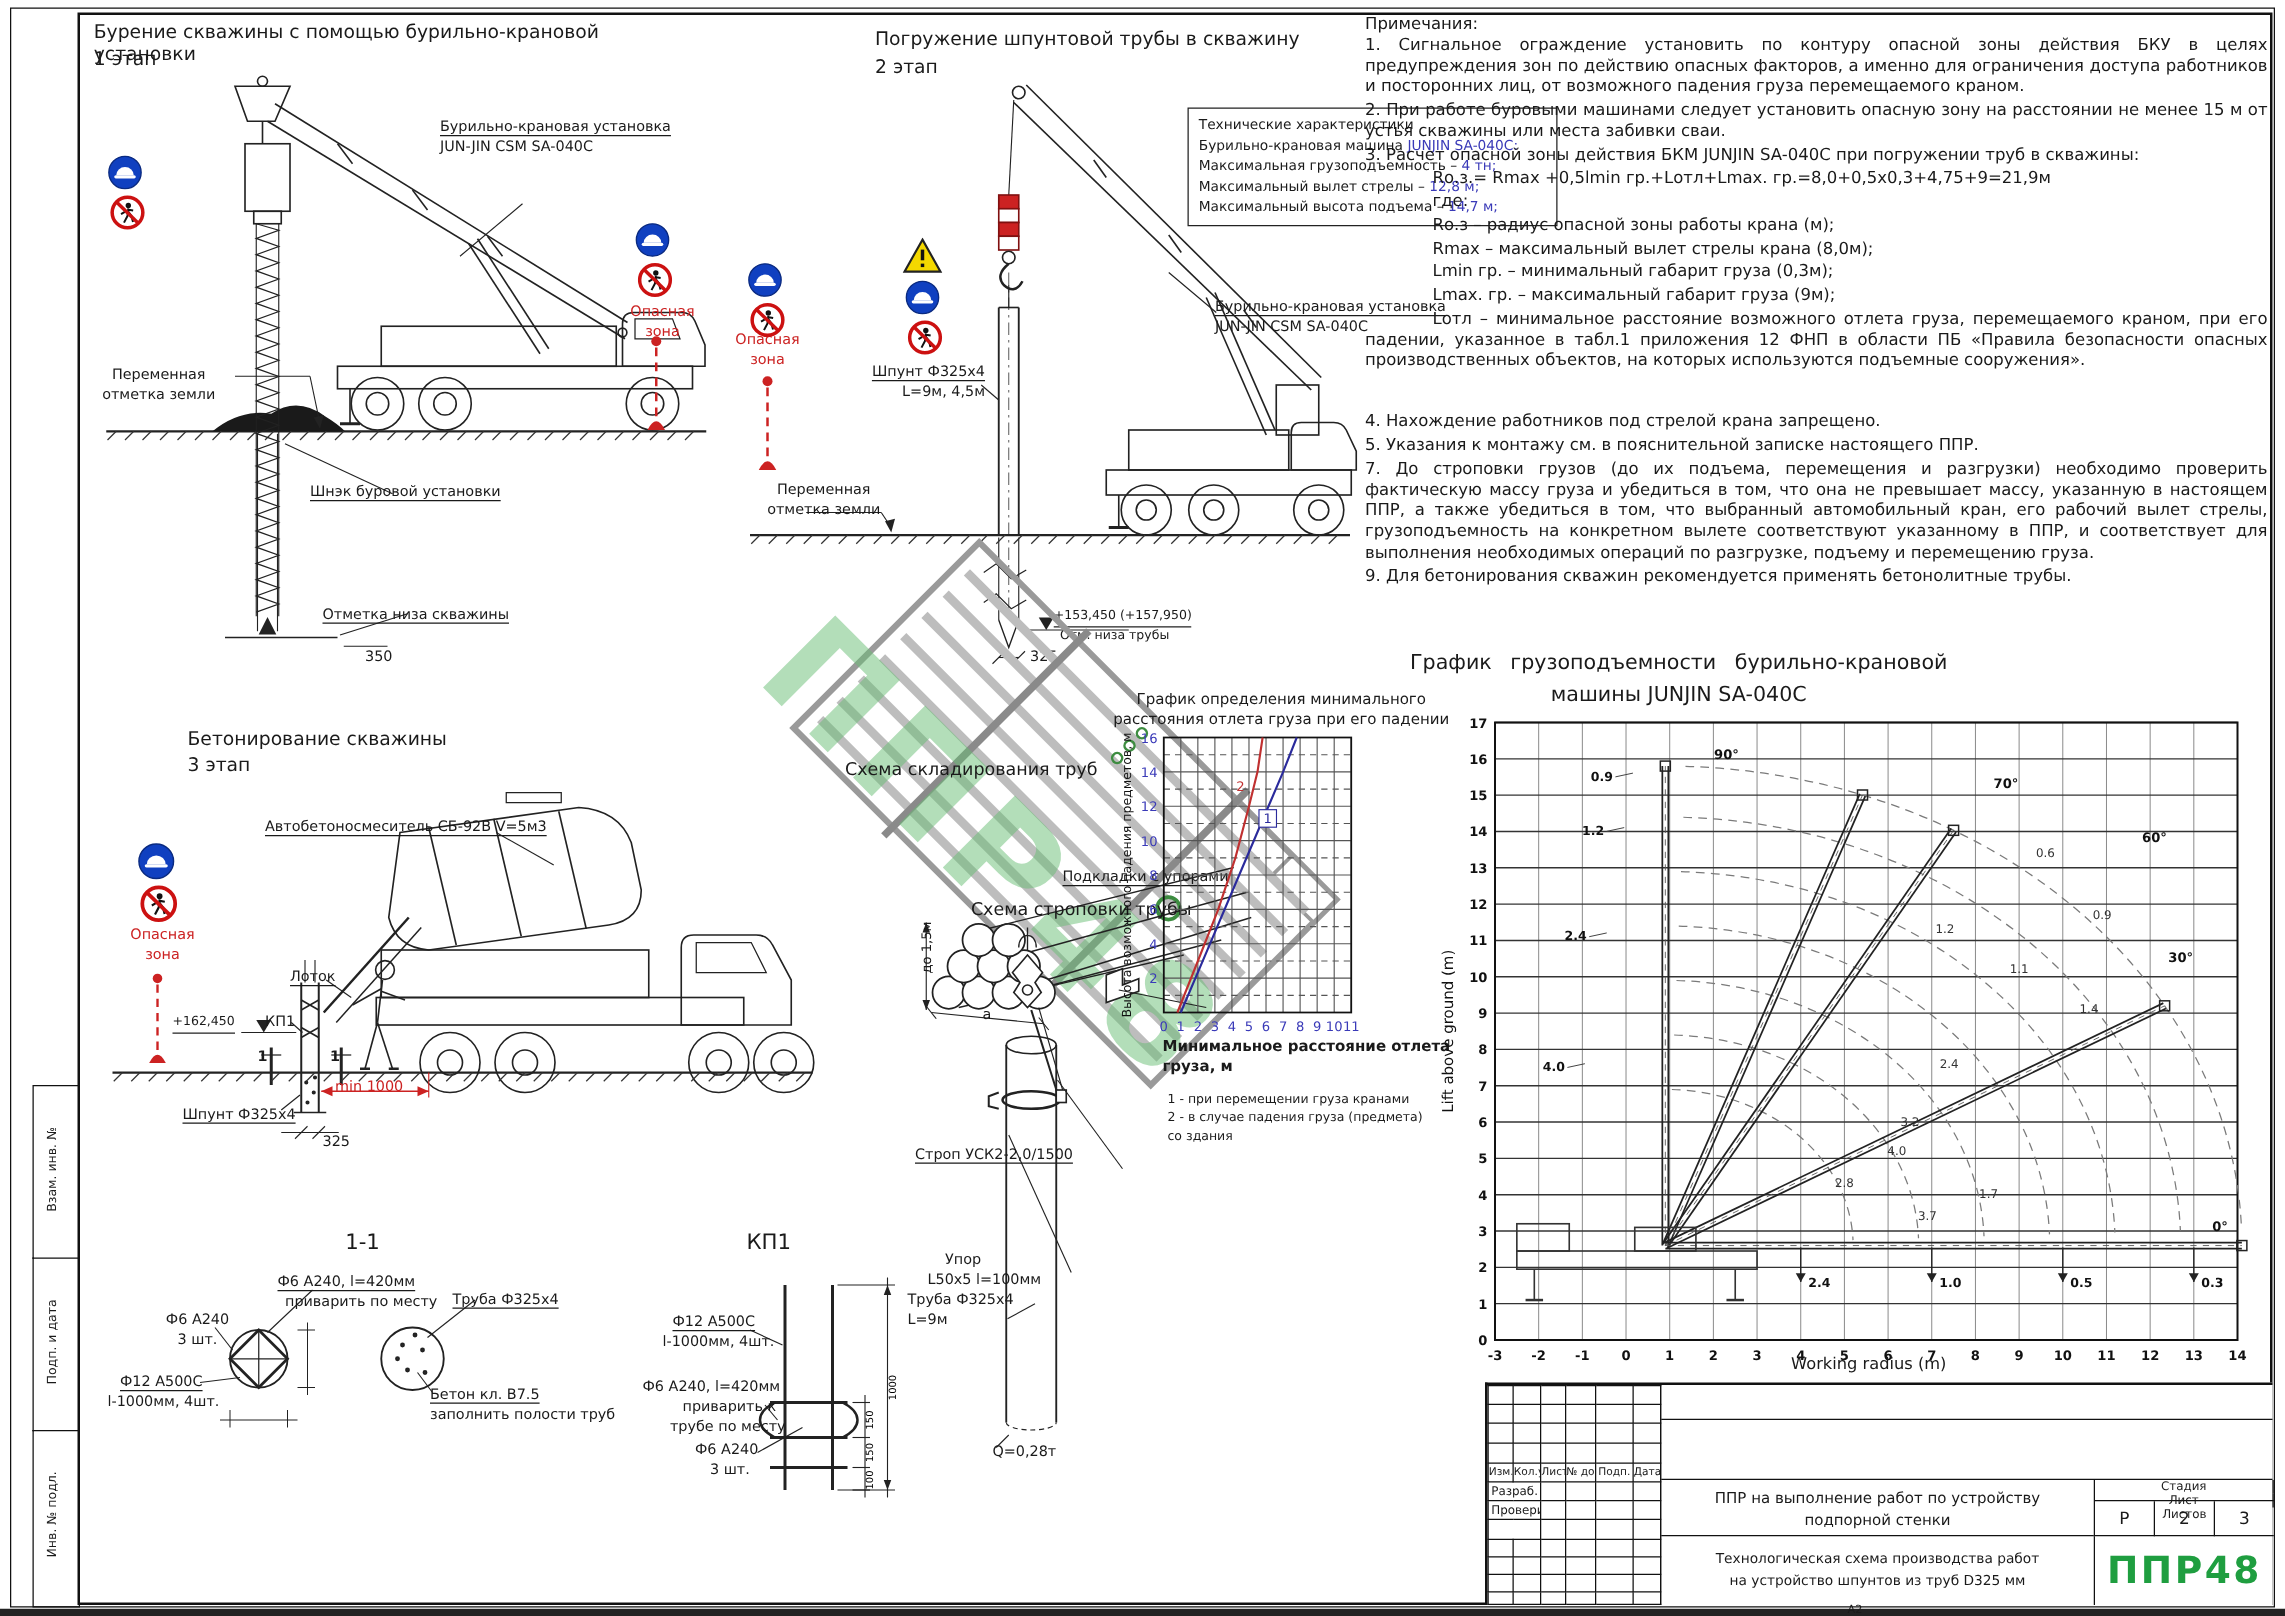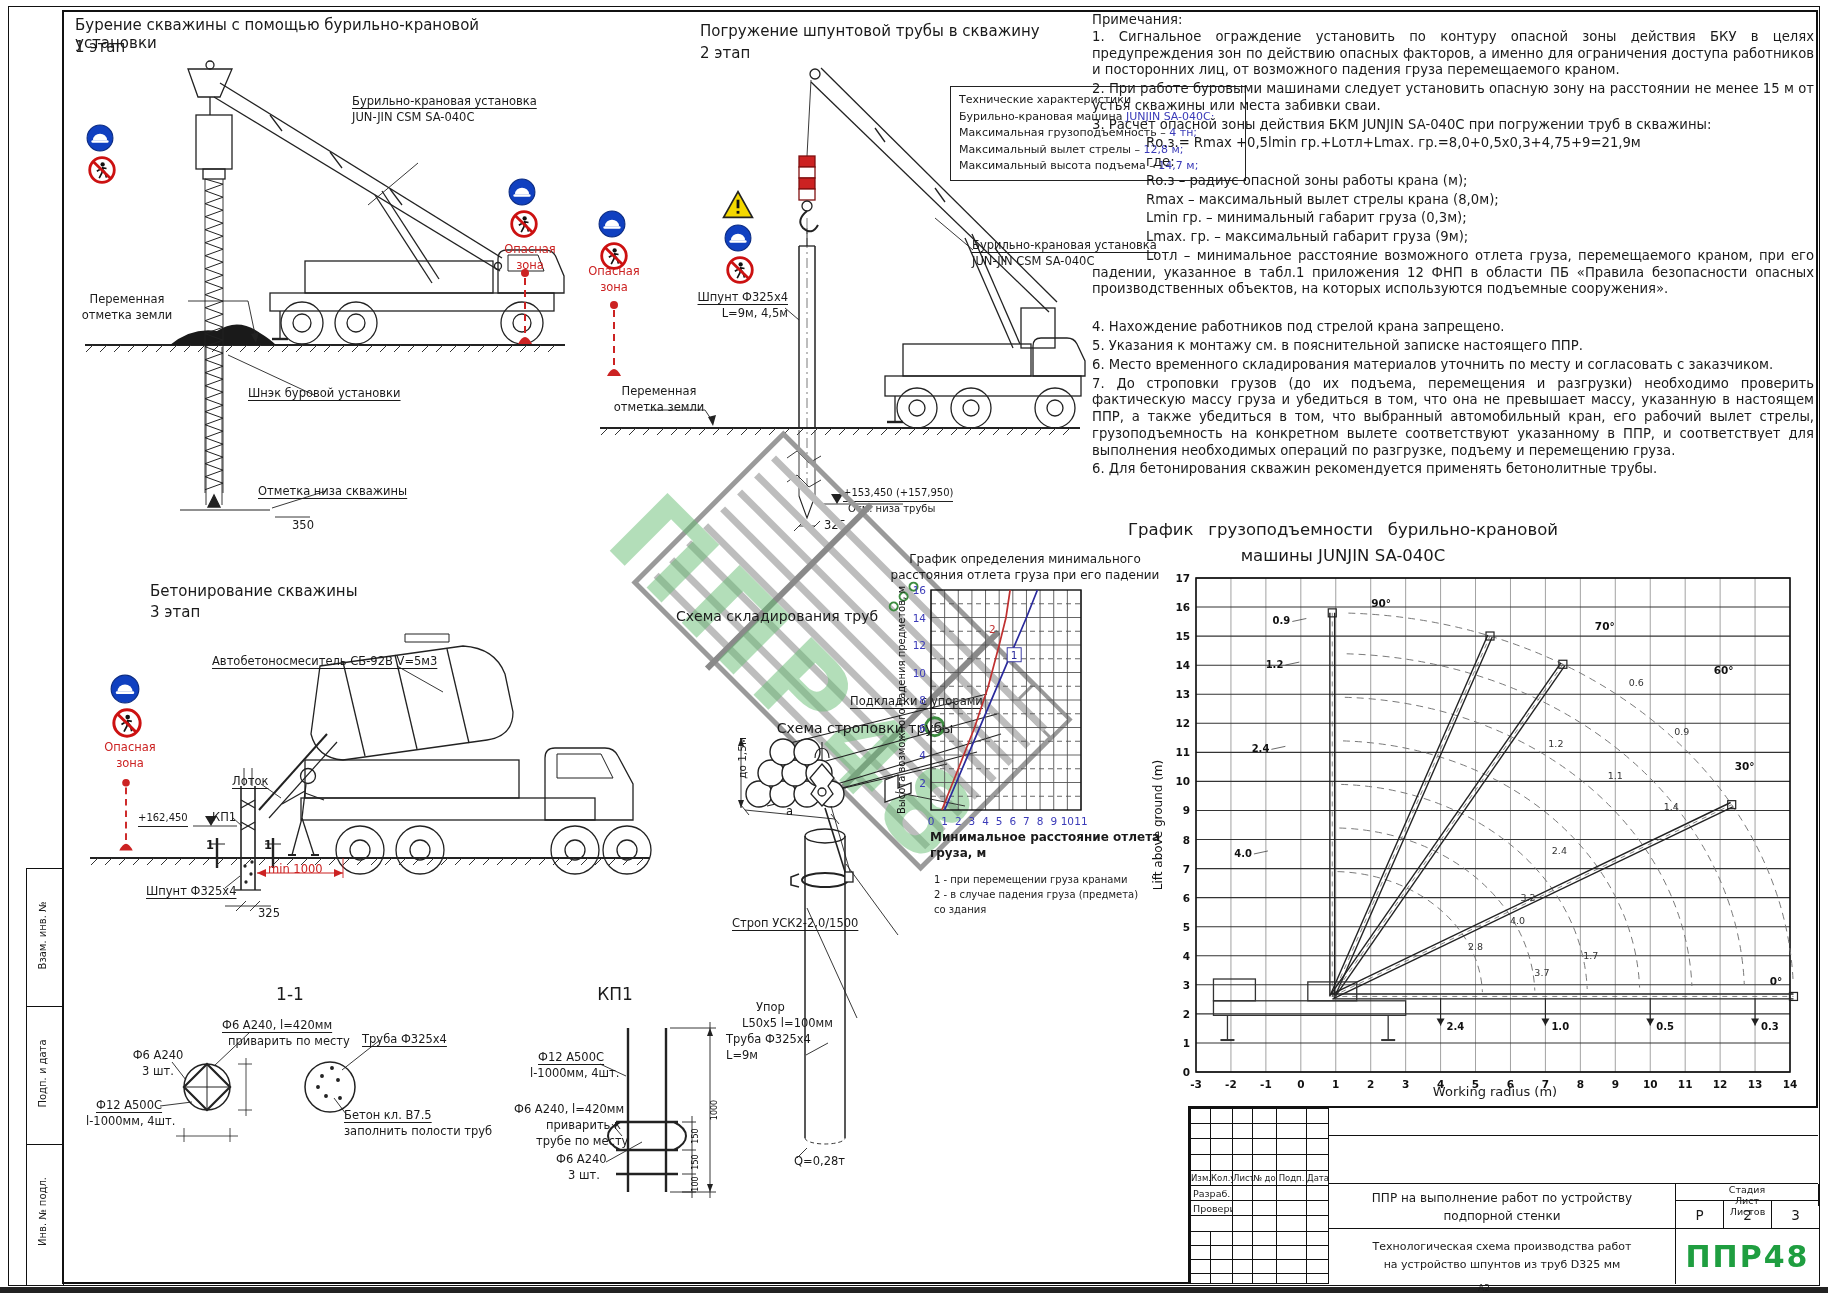--- a/index.html
+++ b/index.html
@@ -14,21 +14,21 @@
   .lbl.sm{font-size:10px;}
   .ttl{position:absolute;font-size:15px;text-align:left;}
   .frame{position:absolute;border:2px solid #111;}
   .thin{position:absolute;border:1px solid #111;}
   .vlabel{position:absolute;transform:rotate(-90deg);transform-origin:center;font-size:10px;white-space:nowrap;}
   .specbox{position:absolute;border:1.5px solid #222;font-size:11px;padding:5px 8px;line-height:1.5;background:#fff;}
   .specbox .v{color:#3a3ab8;}
   .notes{position:absolute;font-size:13.2px;line-height:1.27;}
   .note-p{text-align:justify;margin-bottom:2px;}
   .note-i{padding-left:54px;margin-bottom:2px;}
-  .note-h{text-indent:54px;text-align:justify;margin-bottom:8px;}
+  .note-h{text-indent:54px;text-align:justify;margin-bottom:19px;}
   .note-g{height:13px;}
   .wm{position:absolute;left:676px;top:470px;transform:rotate(45deg);transform-origin:0 0;
       font-size:112px;font-weight:bold;letter-spacing:8px;color:rgba(104,189,116,0.5);white-space:nowrap;}
   table.tb{border-collapse:collapse;width:138px;height:100%;table-layout:fixed;}
   table.tb td{border:1px solid #111;font-size:8.5px;text-align:center;padding:0;overflow:hidden;white-space:nowrap;}
   .tb-right{position:absolute;left:138px;top:0;right:0;bottom:0;border-left:1px solid #111;}
   .tb-cell{position:absolute;border-bottom:1px solid #111;box-sizing:border-box;}
   .logo{font-size:30px;font-weight:bold;color:#1f9e40;letter-spacing:2px;font-family:"DejaVu Sans",sans-serif;}
   .edge-b{position:absolute;left:0;top:1287px;width:100%;height:6px;background:#222;}
 </style>
@@ -636,23 +636,22 @@
         <div class="note-i">Rо.з.= Rmax +0,5lmin гр.+Lотл+Lmax. гр.=8,0+0,5х0,3+4,75+9=21,9м</div>
         <div class="note-i">где:</div>
         <div class="note-i">Rо.з – радиус опасной зоны работы крана (м);</div>
         <div class="note-i">Rmax – максимальный вылет стрелы крана (8,0м);</div>
         <div class="note-i">Lmin гр. – минимальный габарит груза (0,3м);</div>
         <div class="note-i">Lmax. гр. – максимальный габарит груза (9м);</div>
         <div class="note-h">Lотл – минимальное расстояние возможного отлета груза, перемещаемого краном, при его падении, указанное в табл.1 приложения 12 ФНП в области ПБ «Правила безопасности опасных производственных объектов, на которых используются подъемные сооружения».</div>
         <div class="note-g"></div>
         <div class="note-p">4. Нахождение работников под стрелой крана запрещено.</div>
         <div class="note-p">5. Указания к монтажу см. в пояснительной записке настоящего ППР.</div>
-        <div class="note-p">6. Место временного складирования материалов уточнить по месту и согласовать с заказчиком.</div>
         <div class="note-p">7. До строповки грузов (до их подъема, перемещения и разгрузки) необходимо проверить фактическую массу груза и убедиться в том, что она не превышает массу, указанную в настоящем ППР, а также убедиться в том, что выбранный автомобильный кран, его рабочий вылет стрелы, грузоподъемность на конкретном вылете соответствуют указанному в ППР, и соответствует для выполнения необходимых операций по разгрузке, подъему и перемещению груза.</div>
-        <div class="note-p">6. Для бетонирования скважин рекомендуется применять бетонолитные трубы.</div>
+        <div class="note-p">9. Для бетонирования скважин рекомендуется применять бетонолитные трубы.</div>
       </div>
   </div>
 
   <div class="lbl c" style="left:900px;top:552px;width:250px;font-size:12px;">График определения минимального</div>
   <div class="lbl c" style="left:880px;top:568px;width:290px;font-size:12px;">расстояния отлета груза при его падении</div>
   <svg id="chart-small" style="left:895px;top:580px;" width="240" height="260" viewBox="0 0 240 260">
       <line x1="36" y1="10" x2="36" y2="230" stroke="#555" stroke-width="0.9" fill="none"></line>
       <line x1="49.63636363636364" y1="10" x2="49.63636363636364" y2="230" stroke="#555" stroke-width="0.9" fill="none"></line>
       <line x1="63.27272727272727" y1="10" x2="63.27272727272727" y2="230" stroke="#555" stroke-width="0.9" fill="none"></line>
       <line x1="76.9090909090909" y1="10" x2="76.9090909090909" y2="230" stroke="#555" stroke-width="0.9" fill="none"></line>

